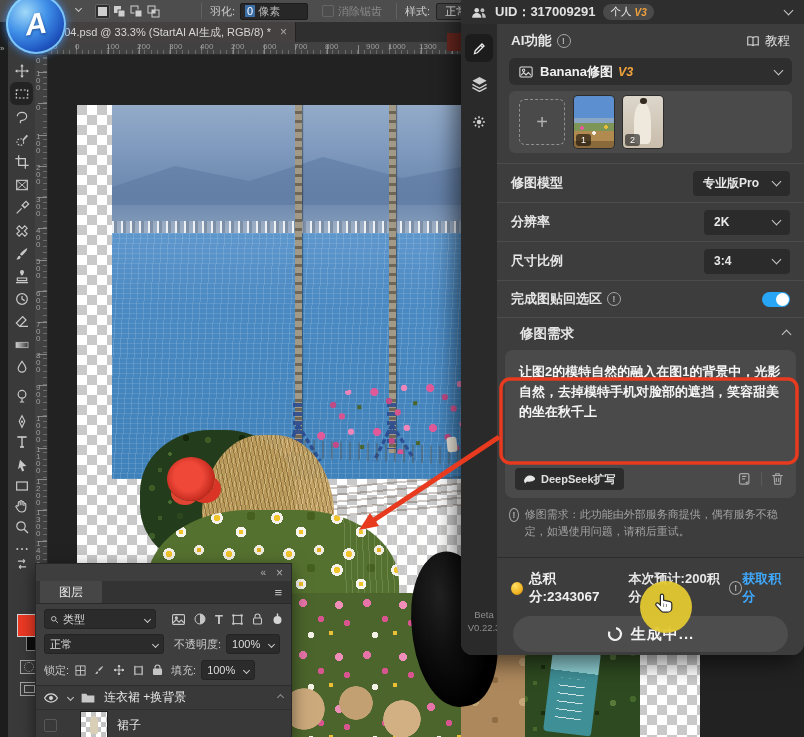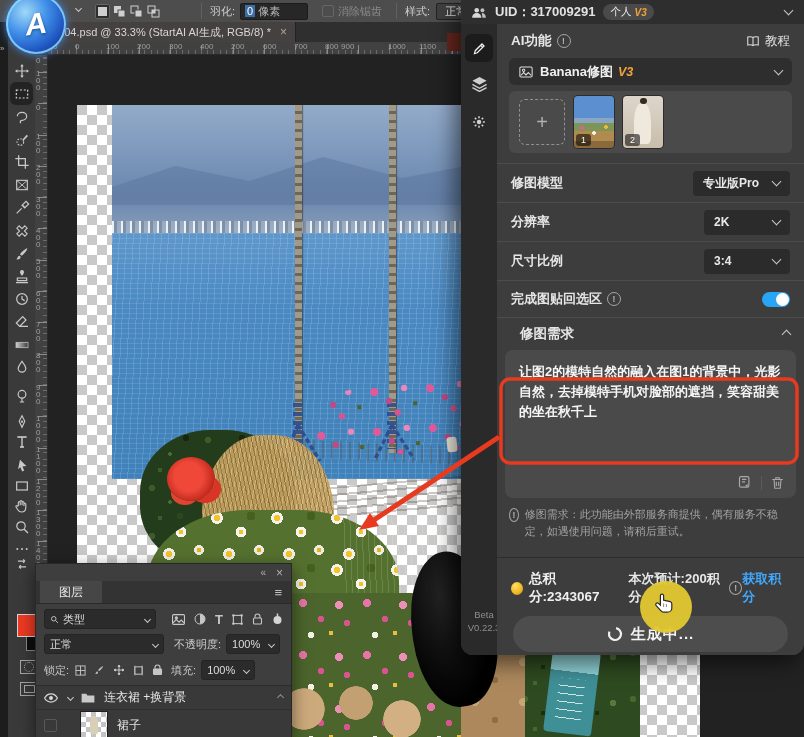--- a/index.html
+++ b/index.html
@@ -486,23 +486,23 @@
     <span class="rlabel" style="left: 9px;">100</span>
     <span class="rlabel" style="left: 40px;">0</span>
     <span class="rlabel" style="left: 71px;">100</span>
     <span class="rlabel" style="left: 102px;">200</span>
     <span class="rlabel" style="left: 134px;">300</span>
     <span class="rlabel" style="left: 165px;">400</span>
     <span class="rlabel" style="left: 196px;">200</span>
     <span class="rlabel" style="left: 228px;">600</span>
     <span class="rlabel" style="left: 259px;">700</span>
     <span class="rlabel" style="left: 290px;">800</span>
-    <span class="rlabel" style="left: 306px;">900</span>
+    <span class="rlabel" style="left: 331px;">900</span>
     <span class="rlabel" style="left: 353px;">1000</span>
-    <span class="rlabel" style="left: 384px;">1100</span>
+    <span class="rlabel" style="left: 384px;">1300</span>
     <span class="rlabel" style="left: 415px;">1200</span>
   </div>
 <div id="ruler-v" class="abs">
     <span class="rvlabel" style="top: 3px;">0</span>
     <span class="rvlabel" style="top: 16px;">1
 0
 0</span>
     <span class="rvlabel" style="top: 50px;">0</span>
     <span class="rvlabel" style="top: 79px;">1
 0
@@ -798,20 +798,26 @@
     </div>
 
     <div id="prompt-row" class="pp-row pp-sep">
       <span class="pp-label" style="font-size:13.5px;">修图需求</span>
       <span class="chev up" style="margin-left:auto;"></span>
     </div>
 
     <div id="prompt-box">
       <div id="prompt-text">让图2的模特自然的融入在图1的背景中，光影自然，去掉模特手机对脸部的遮挡，笑容甜美的坐在秋千上</div>
       <div id="prompt-footer">
+        <div id="deepseek-btn">
+          <svg width="13" height="10" viewBox="0 0 26 20" fill="#e8e8e8">
+            <path d="M2 14c1-8 8-12 14-11 6 1 9 5 8 8-4 4-10 5-16 4l-4 4z"></path>
+          </svg>
+          <span>DeepSeek扩写</span>
+        </div>
         <span class="pf-ico" style="margin-left:auto;">
           <svg width="15" height="15" viewBox="0 0 24 24" stroke="#a8a8a8" stroke-width="1.9" fill="none">
               <rect x="4" y="2.5" width="15" height="17" rx="2.5"></rect>
               <path d="M8 7h7M8 11h5"></path>
               <path d="M13 17l4-2.6v5.2z" fill="#a8a8a8" stroke="none"></path>
             </svg>
         </span>
         <span id="pf-div"></span>
         <span class="pf-ico">
           <svg width="13" height="14" viewBox="0 0 22 24" stroke="#a8a8a8" stroke-width="1.9" fill="none">

